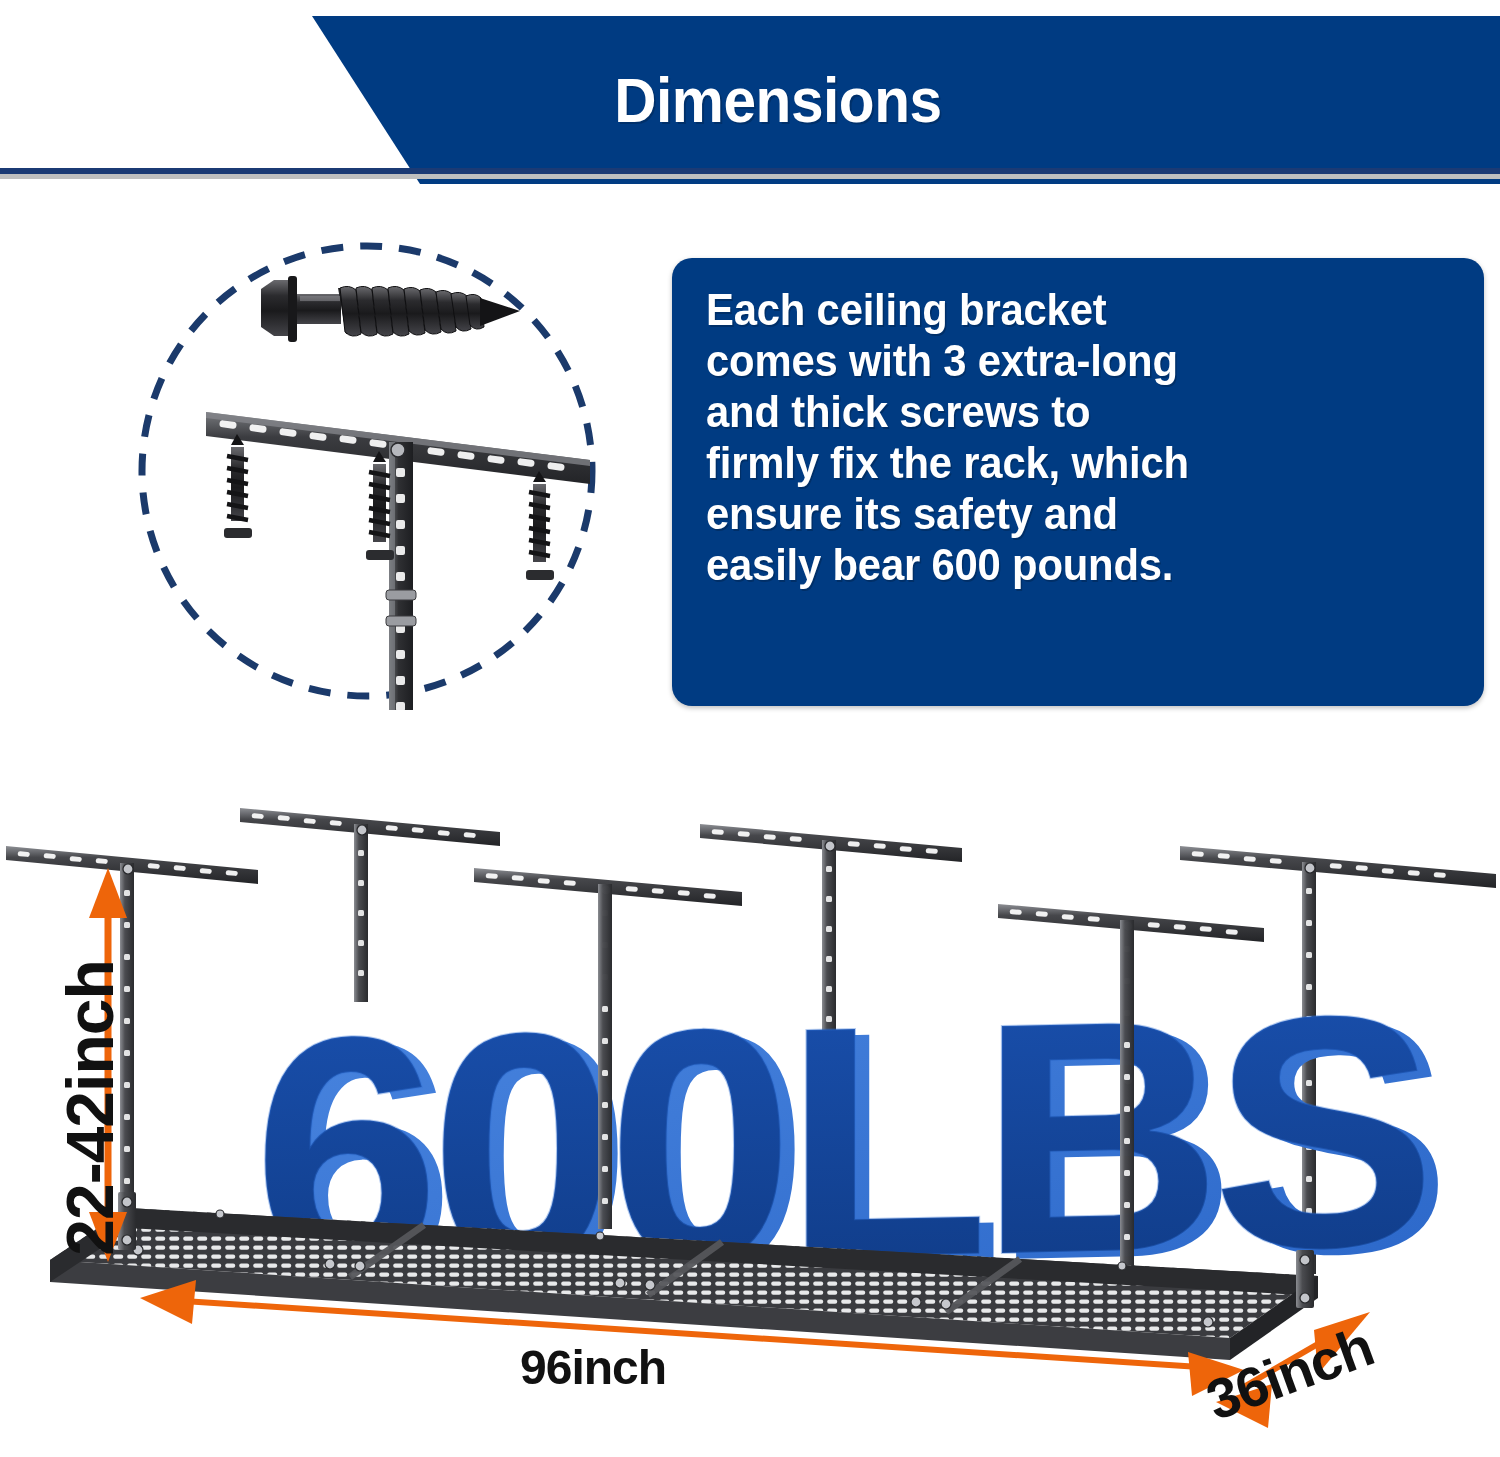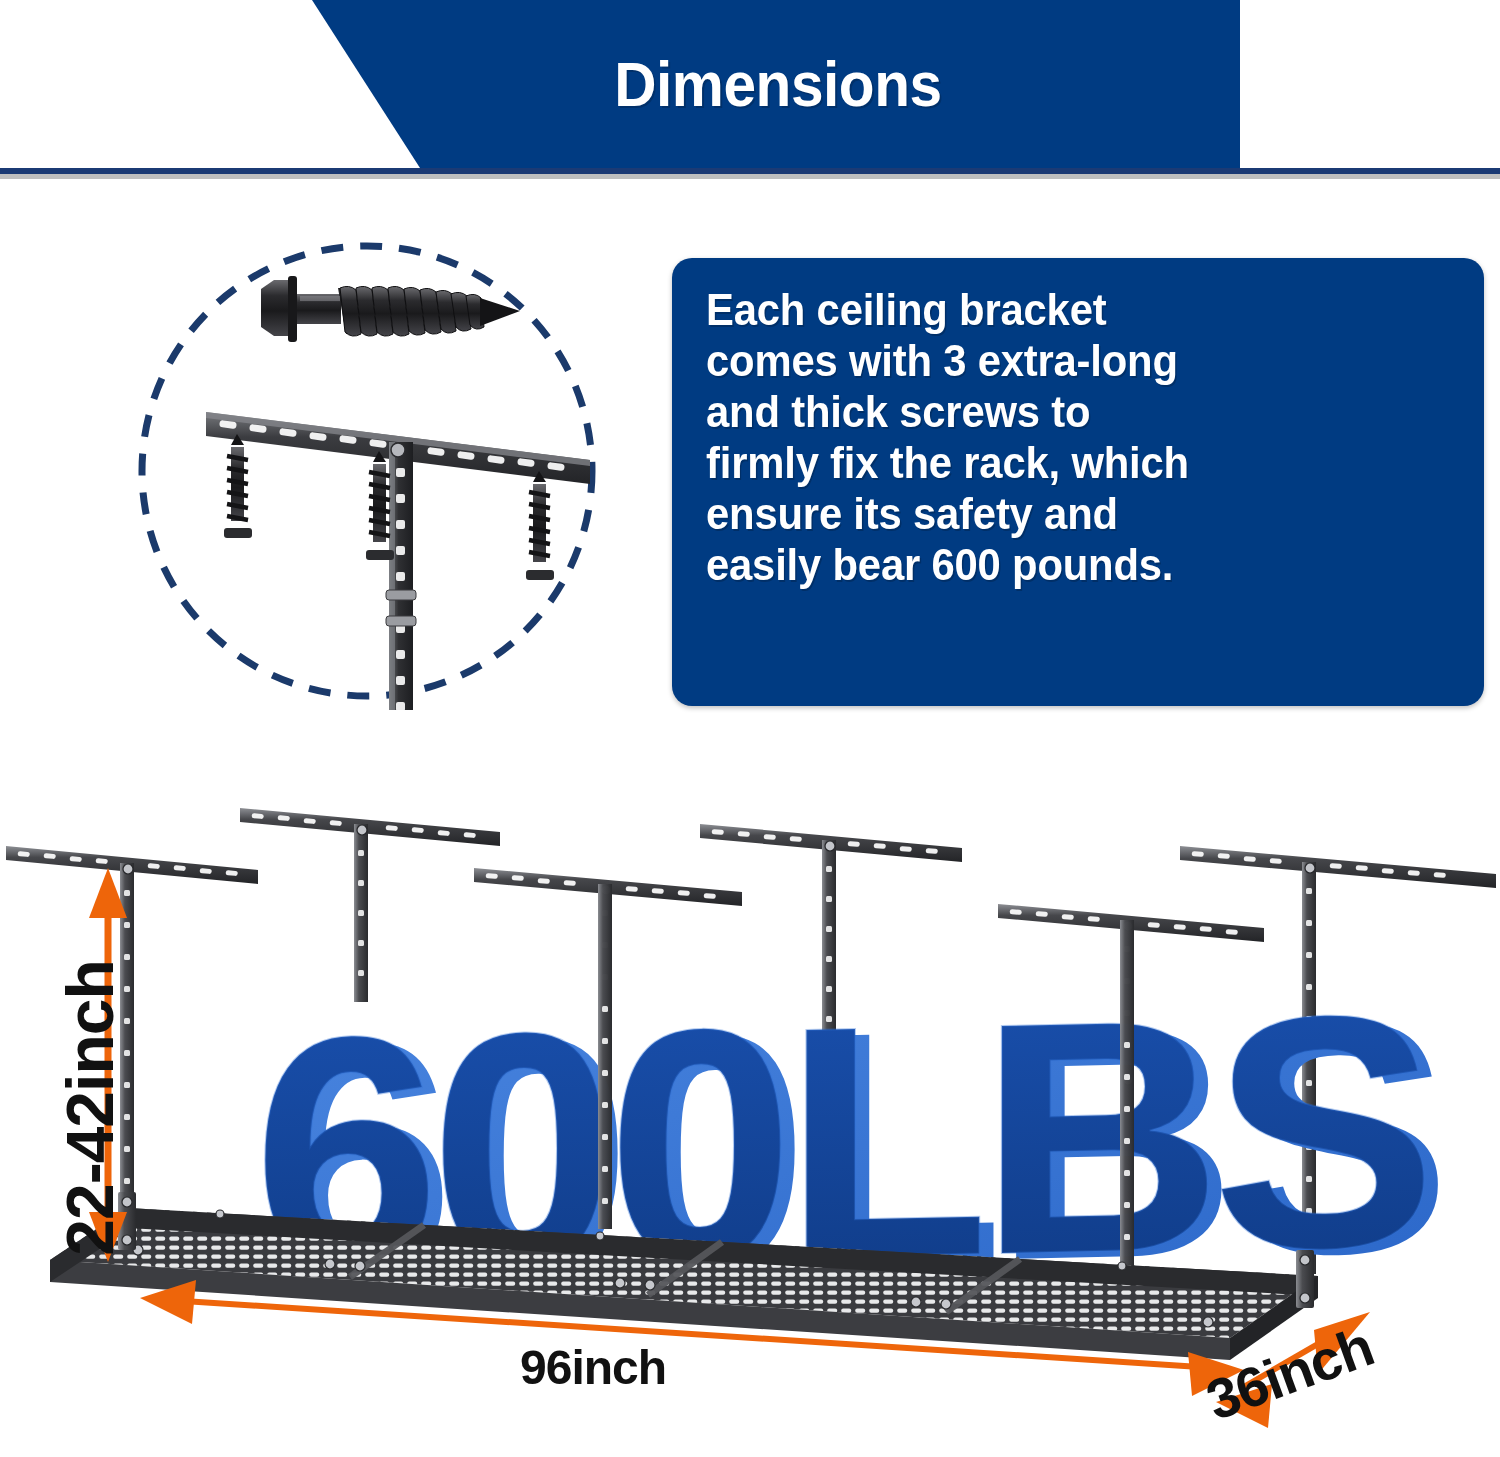--- a/index.html
+++ b/index.html
@@ -7,21 +7,21 @@
     width:1500px;height:1457px;
     background:#ffffff;
     font-family:"Liberation Sans", sans-serif;
     overflow:hidden;
     position:relative;
   }
   .stage{position:absolute;inset:0;}
 
   
   .header{
-    position:absolute;left:0;top:0;width:1240px;height:168px;
+    position:absolute;left:0;top:16px;width:1500px;height:168px;
     overflow:hidden;
   }
   .header-fill{
     position:absolute;inset:0;
     background:var(--brand,#003B82);
   }
   .header-notch{
     position:absolute;left:0;top:0;width:420px;height:168px;
     background:#ffffff;
     clip-path:polygon(0 0, 312px 0, 420px 168px, 0 168px);

